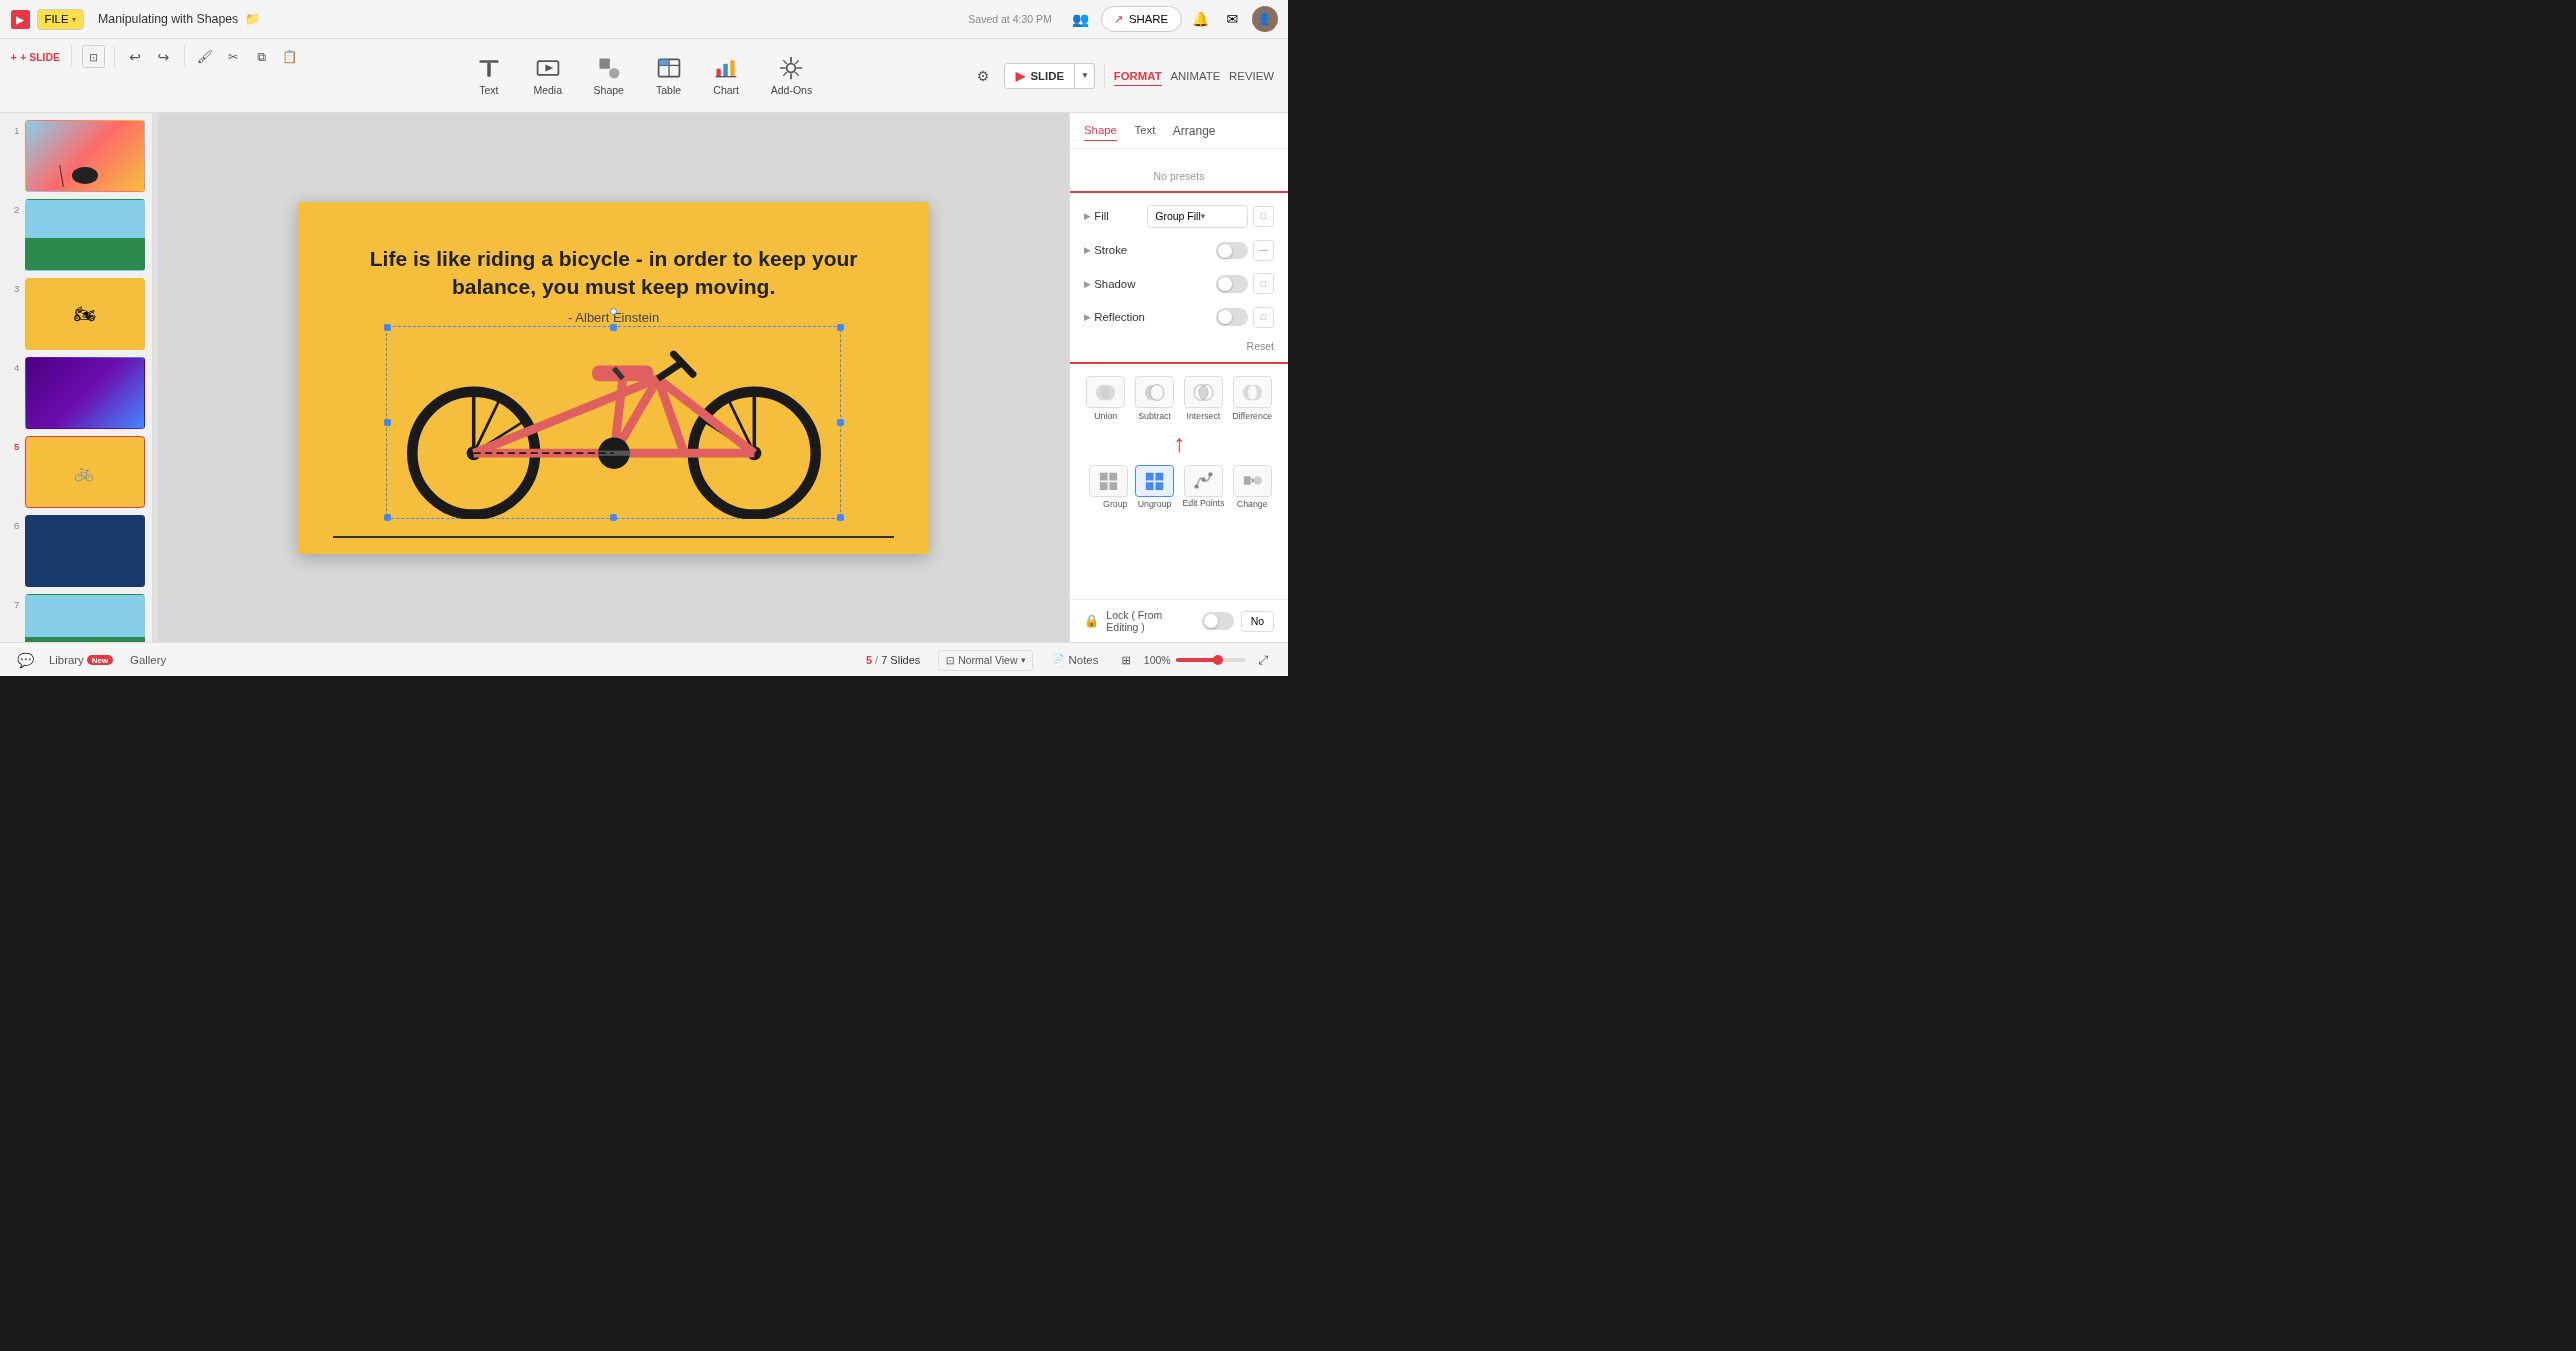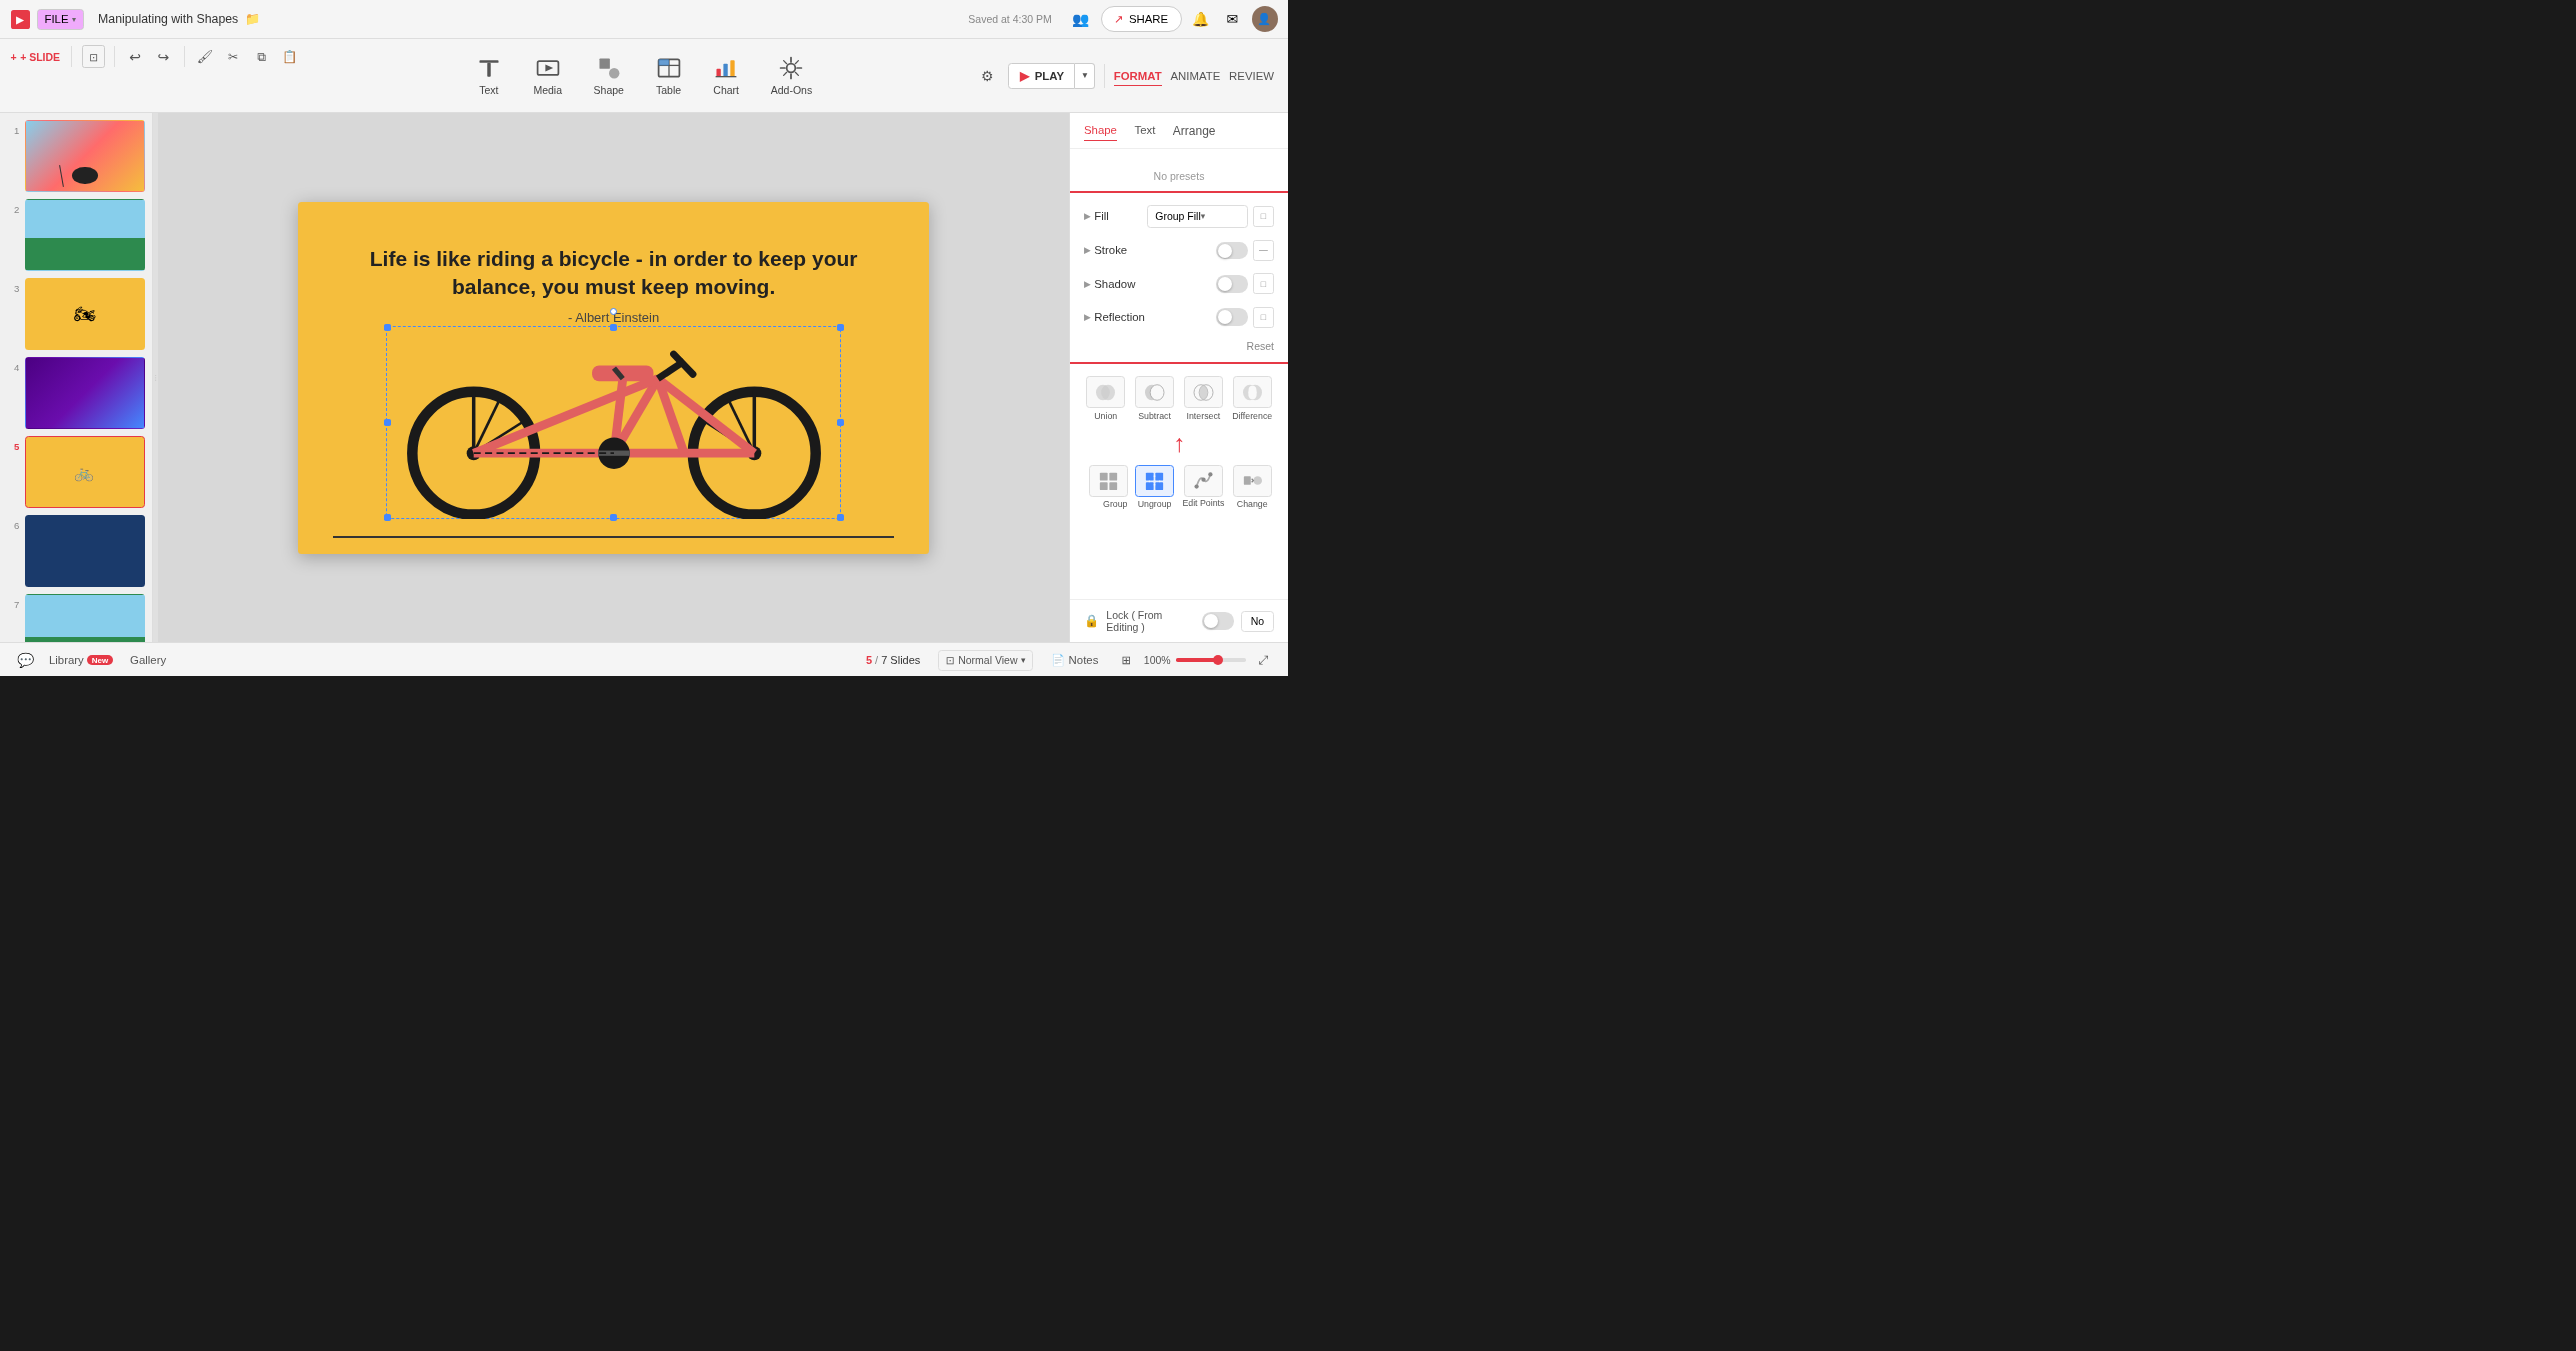--- a/index.html
+++ b/index.html
@@ -3,21 +3,21 @@
   <meta charset="utf-8">
   <style>
     * { box-sizing: border-box; margin: 0; padding: 0; }
     body { font-family: -apple-system, BlinkMacSystemFont, 'Segoe UI', sans-serif; background: #1a1a1a; width: 1288px; height: 676px; overflow: hidden; font-size: 11.4px; }
   </style>
 </head>
 <body>
 
 <div style="display:flex; align-items:center; background:#f5f5f5; height:39px; border-bottom:0.9px solid #ddd; padding:0 10.5px; gap:7px;">
   <div style="width:19px;height:19px;background:#e63946;border-radius:2.6px;display:flex;align-items:center;justify-content:center;color:white;font-weight:bold;font-size:9.6px;">▶</div>
-  <div style="display:flex;align-items:center;gap:3.5px;padding:3.5px 7px;border:0.9px solid #ccc;border-radius:3.5px;background:#f0abfc;cursor:pointer;font-size:11.4px;font-weight:500;">
+  <div style="display:flex;align-items:center;gap:3.5px;padding:3.5px 7px;border:0.9px solid #ccc;border-radius:3.5px;background:#fde047;cursor:pointer;font-size:11.4px;font-weight:500;">
     <span>FILE</span>
     <span style="font-size:8px;color:#666;">▾</span>
   </div>
   <span style="font-size:12.3px;font-weight:500;color:#333;margin-left:7px;">Manipulating with Shapes</span>
   <span style="color:#f5a623;font-size:12.3px;">📁</span>
   <div style="flex:1;"></div>
   <span style="font-size:10.5px;color:#888;margin-right:10.5px;">Saved at 4:30 PM</span>
   <div style="width:24.5px;height:24.5px;display:flex;align-items:center;justify-content:center;cursor:pointer;color:#555;font-size:14px;">👥</div>
   <div style="display:flex;align-items:center;gap:5.3px;padding:5.3px 12.3px;background:white;border:0.9px solid #ccc;border-radius:17.5px;cursor:pointer;font-size:11.4px;font-weight:500;">
     <span style="color:#e63946;">↗</span>
@@ -107,21 +107,21 @@
       </svg>
       <span style="font-size:10.5px;color:#444;">Add-Ons</span>
     </div>
   </div>
 
   <div style="position:absolute;right:0;top:0;height:74px;display:flex;align-items:center;padding:0 14px;gap:8.8px;">
     <div style="width:24.5px;height:24.5px;display:flex;align-items:center;justify-content:center;cursor:pointer;color:#555;font-size:14px;">⚙</div>
     <div style="display:flex;">
       <div style="display:flex;align-items:center;gap:5.3px;padding:5.3px 10.5px;background:white;border:0.9px solid #ccc;border-radius:3.5px 0 0 3.5px;cursor:pointer;font-size:11.4px;font-weight:600;">
         <span style="color:#e63946;font-size:12.3px;">▶</span>
-        <span style="color:#333;">PLAY</span>
+        <span style="color:#333;">SLIDE</span>
       </div>
       <div style="padding:5.3px 7px;background:white;border:0.9px solid #ccc;border-left:none;border-radius:0 3.5px 3.5px 0;cursor:pointer;font-size:9.6px;color:#555;">▾</div>
     </div>
     <div style="width:0.9px;height:24.5px;background:#ddd;"></div>
     <div style="font-size:11.4px;font-weight:600;color:#e63946;cursor:pointer;padding:3.5px 0;border-bottom:1.8px solid #e63946;">
       <span>FORMAT</span>
     </div>
     <div style="font-size:11.4px;font-weight:500;color:#555;cursor:pointer;padding:3.5px 0;">
       <span>ANIMATE</span>
     </div>

